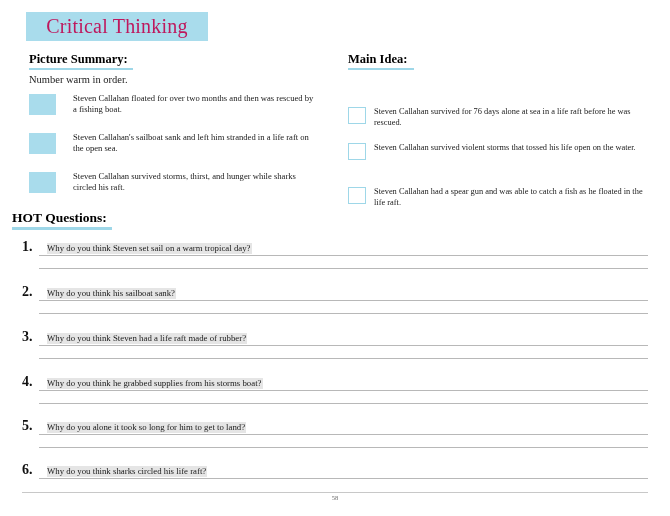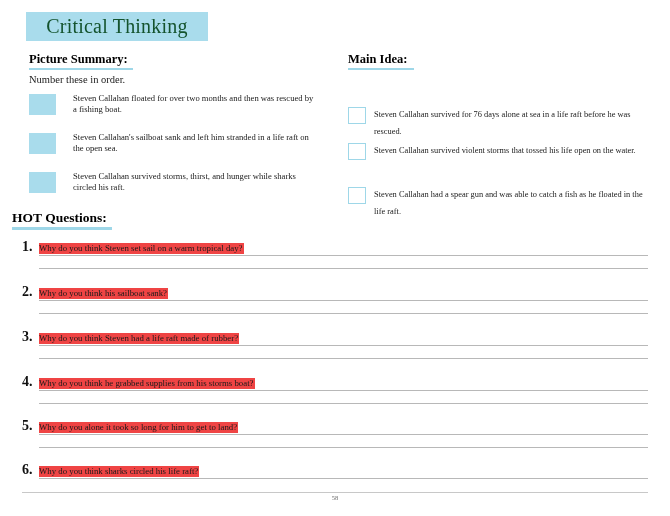--- a/index.html
+++ b/index.html
@@ -35,21 +35,21 @@
   .title-banner .title-text {
     position: absolute;
     left: 0;
     top: 0;
     width: 182px;
     height: 29px;
     line-height: 29px;
     text-align: center;
     font-size: 20px;
     font-weight: 400;
-    color: #14532d;
+    color: #be185d;
     letter-spacing: 0.2px;
   }
 
   
   .sec-head {
     position: absolute;
     font-size: 12.5px;
     font-weight: bold;
     color: #000;
     white-space: nowrap;
@@ -126,21 +126,21 @@
     background: #ffffff;
     border: 1px solid #9ed7e8;
     box-sizing: border-box;
   }
   .mi-text {
     position: absolute;
     left: 26px;
     top: 0;
     width: 274px;
     font-size: 8.4px;
-    line-height: 17px;
+    line-height: 11px;
     color: #1a1a1a;
   }
   #mi-item-0 { top: 106px; }
   #mi-item-1 { top: 142px; }
   #mi-item-2 { top: 186px; }
 
   
   .q-block { position: absolute; left: 22px; width: 626px; }
   .q-num {
     position: absolute;
@@ -154,27 +154,27 @@
   .q-line1 {
     position: absolute;
     left: 17px;
     top: 3px;
     width: 609px;
     height: 13px;
     border-bottom: 1px solid #b8b8b8;
   }
   .q-text {
     position: absolute;
-    left: 0;
+    left: 8px;
     bottom: 1px;
     font-size: 8.8px;
     line-height: 11px;
     color: #1a1a1a;
     white-space: nowrap;
-    background: #ef4444;
+    background: #e5e5e5;
     padding-right: 1px;
   }
   .q-line2 {
     position: absolute;
     left: 17px;
     top: 29px;
     width: 609px;
     border-bottom: 1px solid #b8b8b8;
     height: 0;
   }
@@ -211,21 +211,21 @@
 <div class="page">
 
   <div class="title-banner">
     <div class="title-text">Critical Thinking</div>
   </div>
 
   <div class="sec-head" id="picture-summary-head">
     <span>Picture Summary:</span>
     <span class="rule"></span>
   </div>
-  <div class="instruction" id="ps-instruction">Number these in order.</div>
+  <div class="instruction" id="ps-instruction">Number warm in order.</div>
 
   <div class="ps-item" id="ps-item-0">
     <span class="ps-box"></span>
     <span class="ps-text">Steven Callahan floated for over two months and then was rescued by a fishing boat.</span>
   </div>
   <div class="ps-item" id="ps-item-1">
     <span class="ps-box"></span>
     <span class="ps-text">Steven Callahan's sailboat sank and left him stranded in a life raft on the open sea.</span>
   </div>
   <div class="ps-item" id="ps-item-2">

